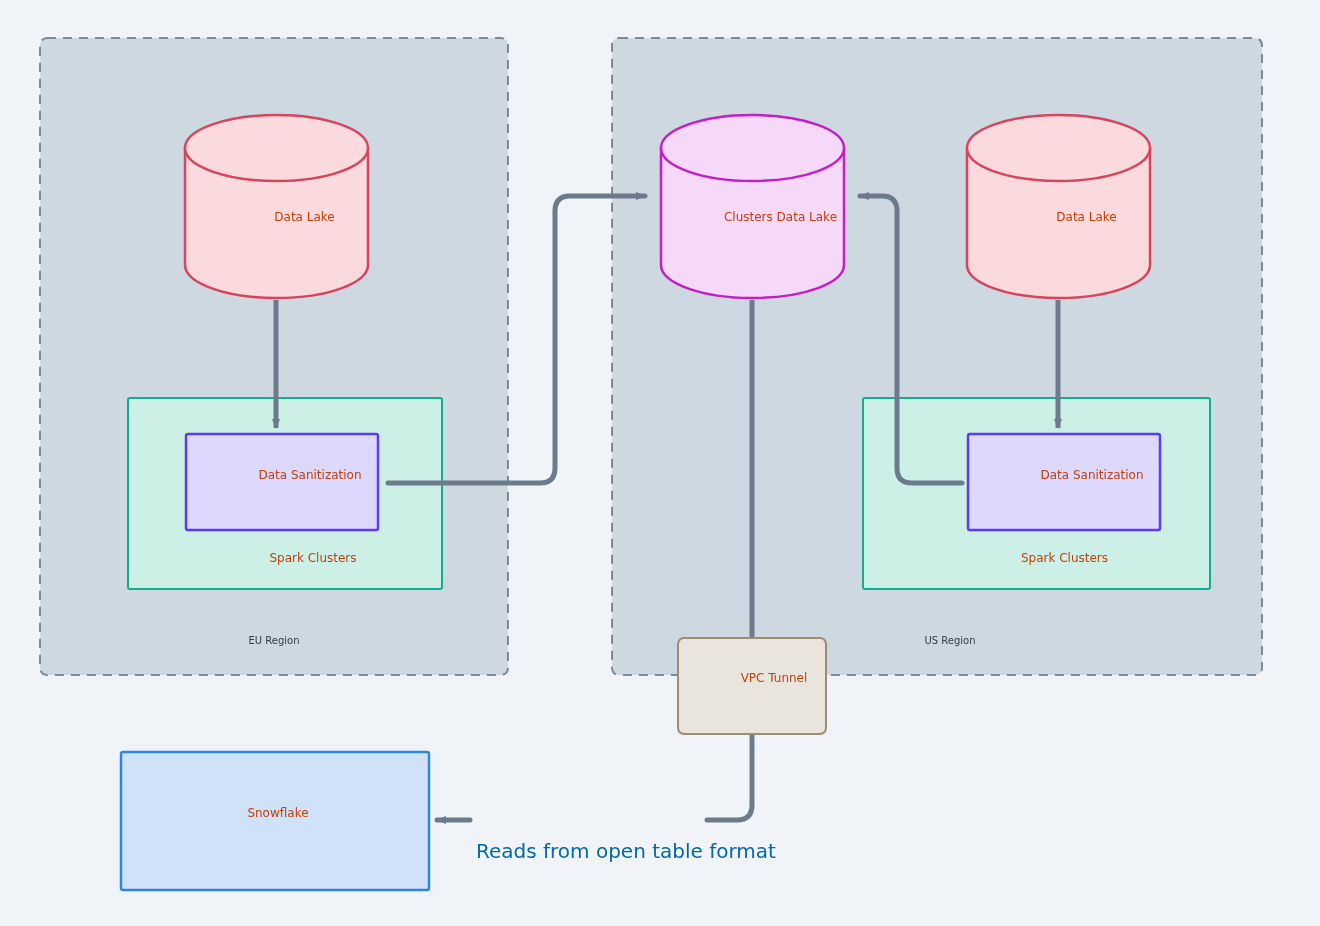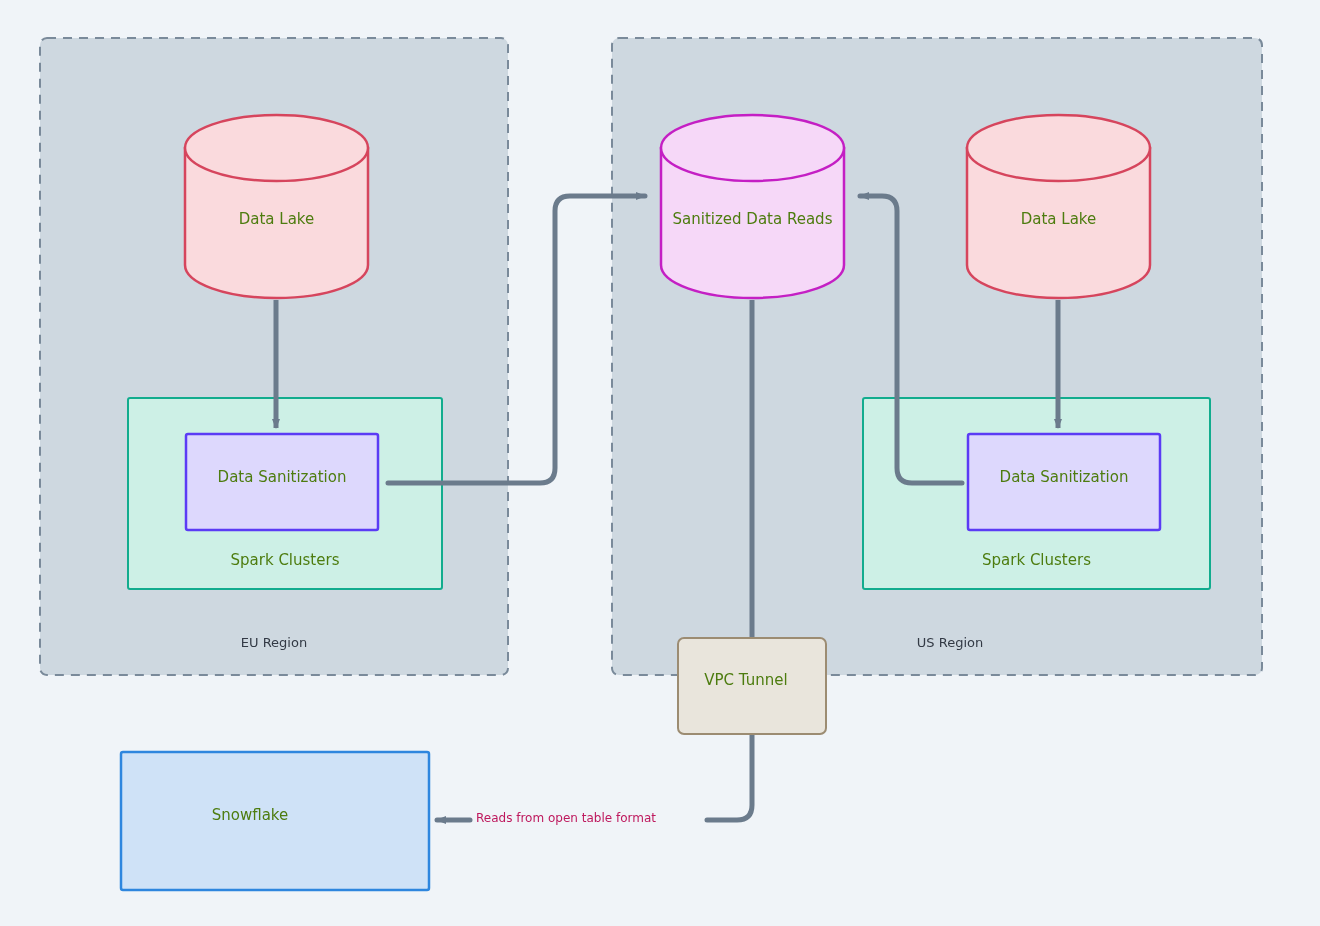--- a/index.html
+++ b/index.html
@@ -15,41 +15,43 @@
     overflow: hidden;
   }
   #canvas {
     position: absolute;
     left: 0; top: 0;
     width: 1320px;
     height: 926px;
   }
   .node-label {
     position: absolute;
-    color: #4d7c0f;
-    font-size: 15px;
+    color: #c2410c;
+    font-size: 12px;
     text-align: center;
     white-space: nowrap;
     pointer-events: none;
     font-family: "DejaVu Sans", "Liberation Sans", sans-serif;
+    margin-left: 28px;
   }
   .region-label {
     position: absolute;
     color: #333a45;
-    font-size: 13px;
+    font-size: 10px;
     text-align: center;
     white-space: nowrap;
   }
   .edge-label {
     position: absolute;
-    color: #be185d;
-    font-size: 12px;
+    color: #0369a1;
+    font-size: 20px;
     white-space: nowrap;
     background: #f0f4f8;
     padding: 0 3px;
+    margin-top: 28px;
   }
 </style>
 </head>
 <body>
 
 <svg id="canvas" viewBox="0 0 1320 926" xmlns="http://www.w3.org/2000/svg">
   <defs>
     <marker id="arrowhead" markerWidth="10" markerHeight="8" refX="9" refY="4" orient="auto" markerUnits="userSpaceOnUse">
       <path d="M0,0 L10,4 L0,8 z" fill="#6b7b8c"></path>
     </marker>
@@ -96,21 +98,21 @@
   <rect x="186" y="434" width="192" height="96" rx="2" ry="2" fill="#ddd8fd" stroke="#5b3bf5" stroke-width="2.5"></rect>
   <rect x="968" y="434" width="192" height="96" rx="2" ry="2" fill="#ddd8fd" stroke="#5b3bf5" stroke-width="2.5"></rect>
 
   <rect x="678" y="638" width="148" height="96" rx="6" ry="6" fill="#e9e5dc" stroke="#9c8c72" stroke-width="2"></rect>
 
   <rect x="121" y="752" width="308" height="138" rx="2" ry="2" fill="#cfe2f7" stroke="#2e86de" stroke-width="2.5"></rect>
 </svg>
 
 <div class="node-label" style="left:185px; top:210px; width:183px;">Data Lake</div>
 
-<div class="node-label" style="left:636px; top:210px; width:233px;">Sanitized Data Reads</div>
+<div class="node-label" style="left:636px; top:210px; width:233px;">Clusters Data Lake</div>
 
 <div class="node-label" style="left:967px; top:210px; width:183px;">Data Lake</div>
 
 <div class="node-label" style="left:128px; top:551px; width:314px;">Spark Clusters</div>
 
 <div class="node-label" style="left:186px; top:468px; width:192px;">Data Sanitization</div>
 
 <div class="node-label" style="left:863px; top:551px; width:347px;">Spark Clusters</div>
 
 <div class="node-label" style="left:968px; top:468px; width:192px;">Data Sanitization</div>

